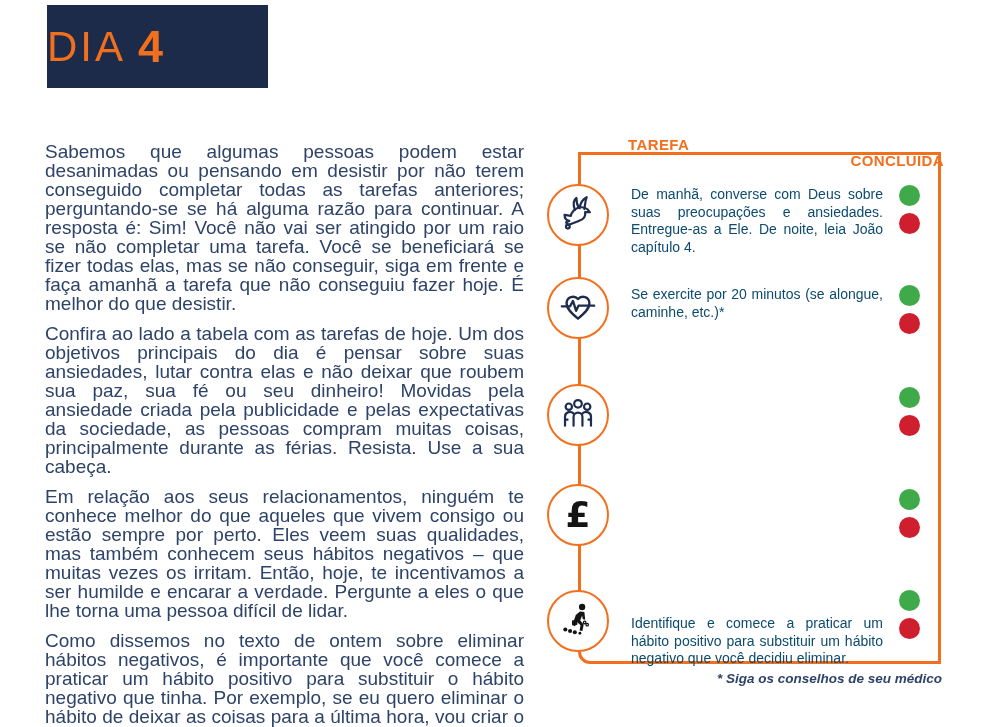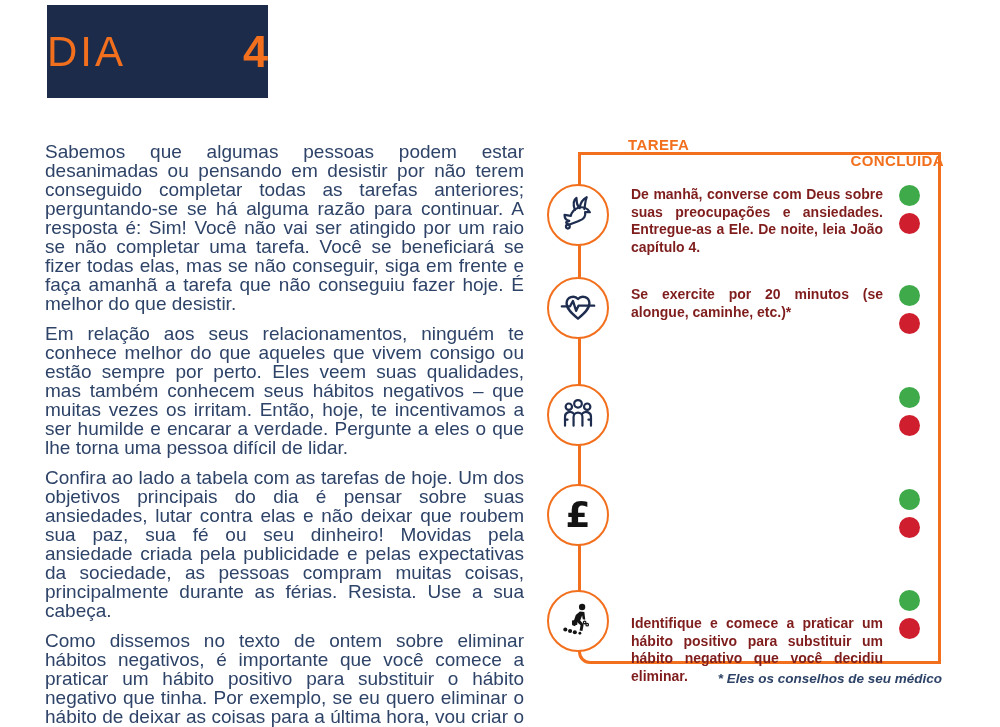--- a/index.html
+++ b/index.html
@@ -4,22 +4,22 @@
 <style>
   * { margin:0; padding:0; box-sizing:border-box; }
   html,body { background:#ffffff; }
   body { font-family:"Liberation Sans", sans-serif; }
   .page {
     position:relative; width:1000px; height:727px; background:#ffffff;
     overflow:hidden;
   }
   
   .day-banner {
-    position:absolute; left:47px; top:5px; width:221px; height:93px;
-    background:#1d2b4a; display:flex; align-items:center; justify-content:space-between;
+    position:absolute; left:47px; top:5px; width:221px; height:83px;
+    background:#1d2b4a; display:flex; align-items:center; justify-content:flex-start;
     gap:12px;
   }
   .day-word {
     color:#f2701d; font-size:42px; font-weight:400; letter-spacing:3px;
   }
   .day-number {
     color:#f2701d; font-size:45px; font-weight:800;
   }
   
   .article {
@@ -40,21 +40,21 @@
   }
   .task-icon-circle {
     position:absolute; left:-34px; width:62px; height:62px;
     background:#ffffff; border:2.5px solid #f2701d; border-radius:50%;
     display:flex; align-items:center; justify-content:center;
   }
   .task-icon-circle svg { width:38px; height:38px; }
   .pound-glyph { font-size:36px; font-weight:800; color:#141414; line-height:1; font-family:"DejaVu Sans", sans-serif; }
   .task-text {
     position:absolute; left:50px; width:252px;
-    color:#7f1d1d; font-weight:700; font-size:14px; line-height:17.5px;
+    color:#0c4a6e; font-weight:400; font-size:14px; line-height:17.5px;
     text-align:justify;
   }
   .dots {
     position:absolute; left:318px; width:22px;
     display:flex; flex-direction:column; gap:7px;
   }
   .dot { width:21px; height:21px; border-radius:50%; }
   .dot-green { background:#3faa4a; }
   .dot-red { background:#cf1f2e; }
   
@@ -72,22 +72,22 @@
 
 <div class="page">
 
   <div class="day-banner">
     <span class="day-word">DIA</span>
     <span class="day-number">4</span>
   </div>
 
   <div class="article">
     <p>Sabemos que algumas pessoas podem estar desanimadas ou pensando em desistir por não terem conseguido completar todas as tarefas anteriores; perguntando-se se há alguma razão para continuar. A resposta é: Sim! Você não vai ser atingido por um raio se não completar uma tarefa. Você se beneficiará se fizer todas elas, mas se não conseguir, siga em frente e faça amanhã a tarefa que não conseguiu fazer hoje. É melhor do que desistir.</p>
+    <p>Confira ao lado a tabela com as tarefas de hoje. Um dos objetivos principais do dia é pensar sobre suas ansiedades, lutar contra elas e não deixar que roubem sua paz, sua fé ou seu dinheiro! Movidas pela ansiedade criada pela publicidade e pelas expectativas da sociedade, as pessoas compram muitas coisas, principalmente durante as férias. Resista. Use a sua cabeça.</p>
     <p>Em relação aos seus relacionamentos, ninguém te conhece melhor do que aqueles que vivem consigo ou estão sempre por perto. Eles veem suas qualidades, mas também conhecem seus hábitos negativos – que muitas vezes os irritam. Então, hoje, te incentivamos a ser humilde e encarar a verdade. Pergunte a eles o que lhe torna uma pessoa difícil de lidar.</p>
-    <p>Confira ao lado a tabela com as tarefas de hoje. Um dos objetivos principais do dia é pensar sobre suas ansiedades, lutar contra elas e não deixar que roubem sua paz, sua fé ou seu dinheiro! Movidas pela ansiedade criada pela publicidade e pelas expectativas da sociedade, as pessoas compram muitas coisas, principalmente durante as férias. Resista. Use a sua cabeça.</p>
     <p>Como dissemos no texto de ontem sobre eliminar hábitos negativos, é importante que você comece a praticar um hábito positivo para substituir o hábito negativo que tinha. Por exemplo, se eu quero eliminar o hábito de deixar as coisas para a última hora, vou criar o hábito de organizar meu horário e minha agenda de um modo que nunca permita que algo importante seja feito com pressa, em cima da hora.</p>
   </div>
 
   <div class="check-headers">
     <span class="hdr hdr-task">TAREFA</span>
     <span class="hdr hdr-done">CONCLUÍDA</span>
   </div>
 
   <div class="check-panel">
 
@@ -163,15 +163,15 @@
       </span>
     </div>
     <div class="task-text text-5">Identifique e comece a praticar um hábito positivo para substituir um hábito negativo que você decidiu eliminar.</div>
     <div class="dots dots-5">
       <span class="dot dot-green"></span>
       <span class="dot dot-red"></span>
     </div>
 
   </div>
 
-  <div class="footnote">* Eles os conselhos de seu médico</div>
+  <div class="footnote">* Siga os conselhos de seu médico</div>
 
 </div>
 
 </body></html>

